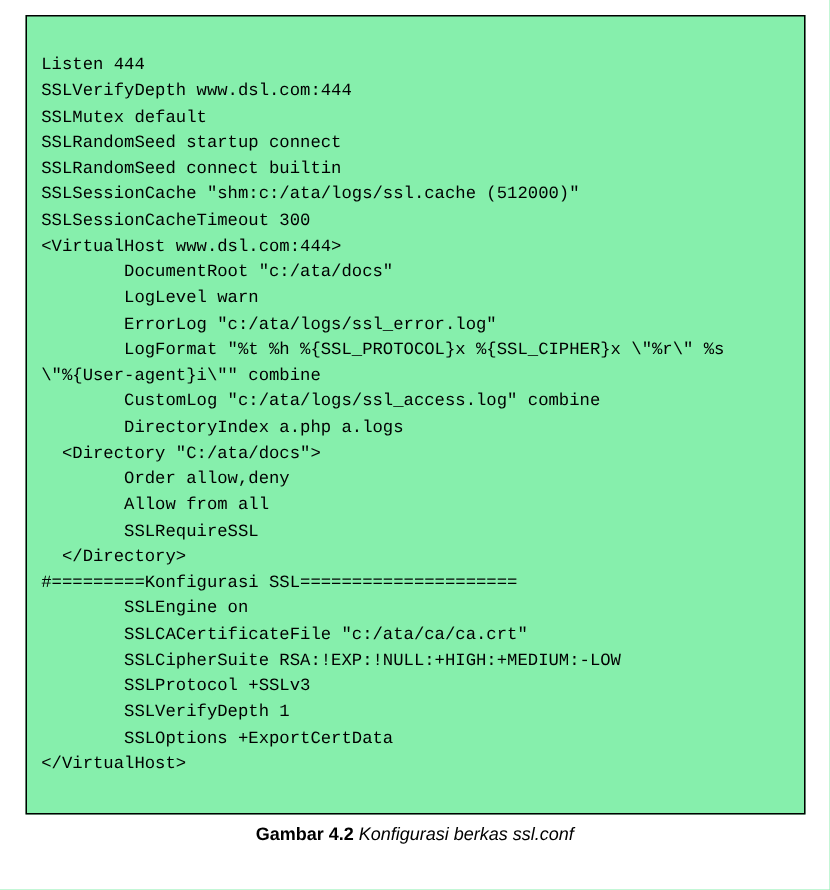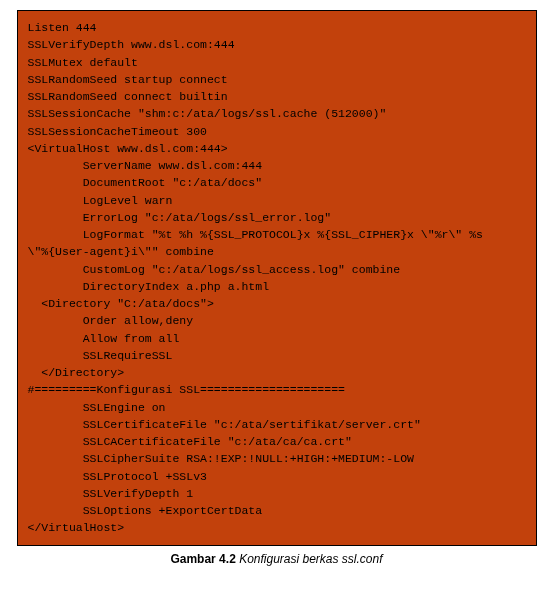--- a/index.html
+++ b/index.html
@@ -17,22 +17,22 @@
       color: #000000;
       display: flex;
       flex-direction: column;
       align-items: center;
       padding: 10px;
     }
 
     .code-box {
       width: 520px;
       border: 1px solid #000;
-      padding: 8px 10px;
-      background: #c2410c;
+      padding: 24px 10px;
+      background: #86efac;
       line-height: 1.5;
     }
 
     .code-line {
       white-space: pre;
       font-family: 'Courier New', Courier, monospace;
       font-size: 11.5px;
     }
 
     .caption {
@@ -53,36 +53,34 @@
 
 <div class="code-box">
 <div class="code-line">Listen 444</div>
     <div class="code-line">SSLVerifyDepth www.dsl.com:444</div>
     <div class="code-line">SSLMutex default</div>
     <div class="code-line">SSLRandomSeed startup connect</div>
     <div class="code-line">SSLRandomSeed connect builtin</div>
     <div class="code-line">SSLSessionCache "shm:c:/ata/logs/ssl.cache (512000)"</div>
     <div class="code-line">SSLSessionCacheTimeout 300</div>
     <div class="code-line">&lt;VirtualHost www.dsl.com:444&gt;</div>
-    <div class="code-line">        ServerName www.dsl.com:444</div>
     <div class="code-line">        DocumentRoot "c:/ata/docs"</div>
     <div class="code-line">        LogLevel warn</div>
     <div class="code-line">        ErrorLog "c:/ata/logs/ssl_error.log"</div>
     <div class="code-line">        LogFormat "%t %h %{SSL_PROTOCOL}x %{SSL_CIPHER}x \"%r\" %s</div>
     <div class="code-line">\"%{User-agent}i\"" combine</div>
     <div class="code-line">        CustomLog "c:/ata/logs/ssl_access.log" combine</div>
-    <div class="code-line">        DirectoryIndex a.php a.html</div>
+    <div class="code-line">        DirectoryIndex a.php a.logs</div>
     <div class="code-line">  &lt;Directory "C:/ata/docs"&gt;</div>
     <div class="code-line">        Order allow,deny</div>
     <div class="code-line">        Allow from all</div>
     <div class="code-line">        SSLRequireSSL</div>
     <div class="code-line">  &lt;/Directory&gt;</div>
     <div class="code-line">#=========Konfigurasi SSL=====================</div>
     <div class="code-line">        SSLEngine on</div>
-    <div class="code-line">        SSLCertificateFile "c:/ata/sertifikat/server.crt"</div>
     <div class="code-line">        SSLCACertificateFile "c:/ata/ca/ca.crt"</div>
     <div class="code-line">        SSLCipherSuite RSA:!EXP:!NULL:+HIGH:+MEDIUM:-LOW</div>
     <div class="code-line">        SSLProtocol +SSLv3</div>
     <div class="code-line">        SSLVerifyDepth 1</div>
     <div class="code-line">        SSLOptions +ExportCertData</div>
     <div class="code-line">&lt;/VirtualHost&gt;</div>
   </div>
 
 <div class="caption">
   <span>Gambar 4.2</span><span class="caption-italic"> Konfigurasi berkas ssl.conf</span>

